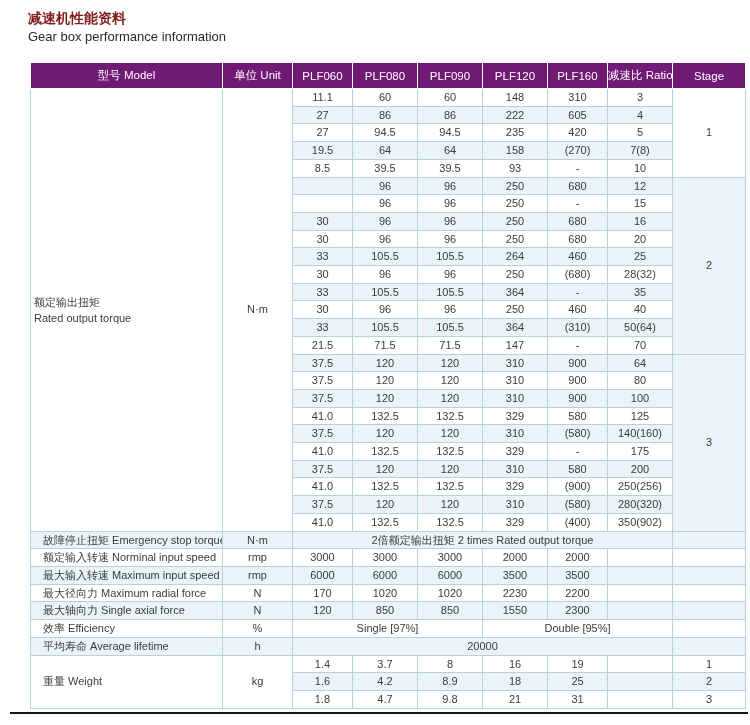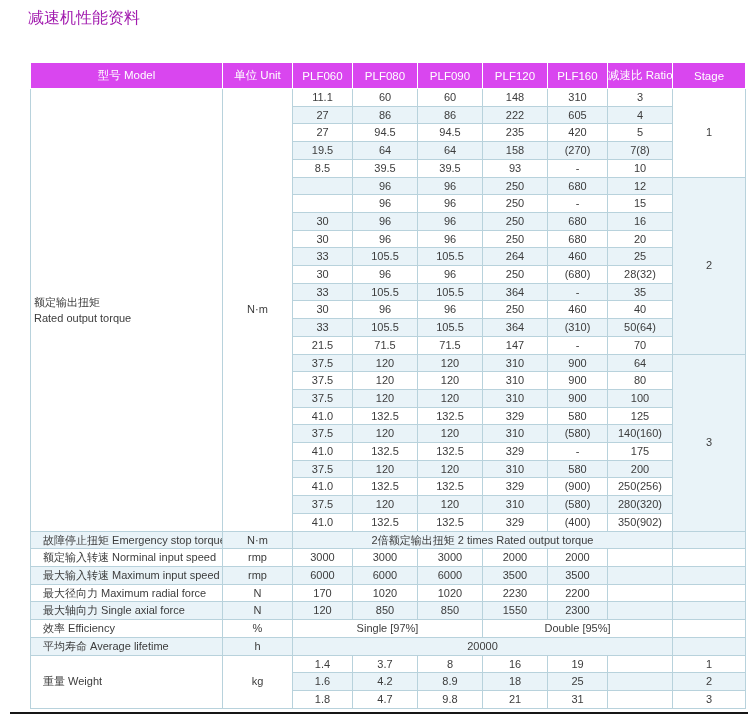--- a/index.html
+++ b/index.html
@@ -2,29 +2,29 @@
 <html><head>
 <meta charset="utf-8">
 <style>
   html,body{margin:0;padding:0;background:#ffffff;}
   body{
     width:750px;height:725px;position:relative;
     font-family:"Liberation Sans","DejaVu Sans",sans-serif;
     color:#333;
   }
   .title-block{position:absolute;left:28px;top:8px;}
-  .title-zh{font-size:16px;font-weight:normal;color:#a21caf;line-height:20px;}
+  .title-zh{font-size:14px;font-weight:bold;color:#7f1d1d;line-height:20px;}
   .title-en{font-size:13px;color:#2a2a2a;line-height:18px;}
 
   table.perf{
     position:absolute;left:30px;top:62px;width:715px;
     border-collapse:collapse;table-layout:fixed;
   }
   .perf th{
-    background:#d946ef;color:#ffffff;font-weight:normal;
+    background:#701a75;color:#ffffff;font-weight:normal;
     font-size:11.5px;height:25px;border:1px solid #ffffff;
     padding:0;white-space:nowrap;overflow:hidden;
   }
   .perf td{
     border:1px solid #b8d2dc;font-size:11px;color:#3c3c3c;
     text-align:center;height:16.7px;line-height:16.7px;
     padding:0 2px;white-space:nowrap;overflow:hidden;background:#ffffff;
   }
   .perf tr.alt td{background:#e9f3f8;}
   .perf td.label-cell{text-align:left;padding-left:12px;}
@@ -34,20 +34,21 @@
   .bottom-rule{
     position:absolute;left:10px;top:712px;width:738px;height:2px;
     background:#161616;
   }
 </style>
 </head>
 <body>
 
 <div class="title-block">
   <div class="title-zh">减速机性能资料</div>
+  <div class="title-en">Gear box performance information</div>
 </div>
 
 <table class="perf">
   <colgroup>
     <col style="width:192px">
       <col style="width:70px">
       <col style="width:60px">
     <col style="width:65px">
       <col style="width:65px">
       <col style="width:65px">

